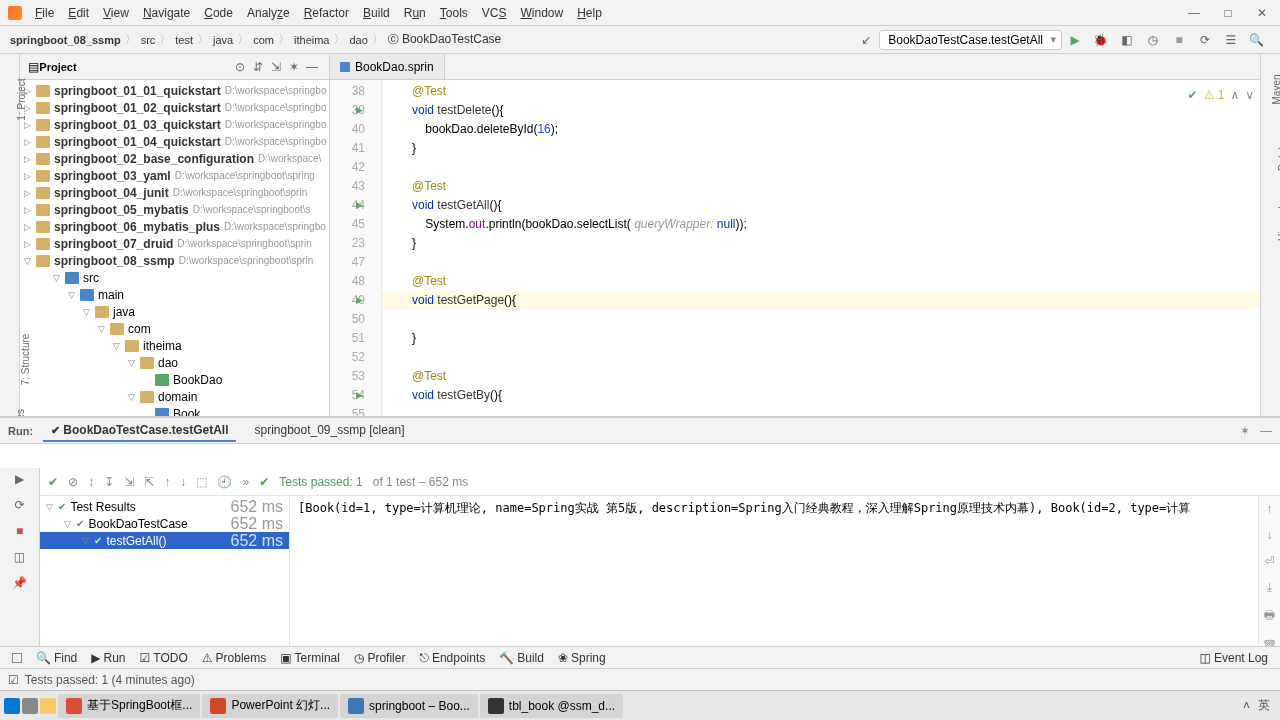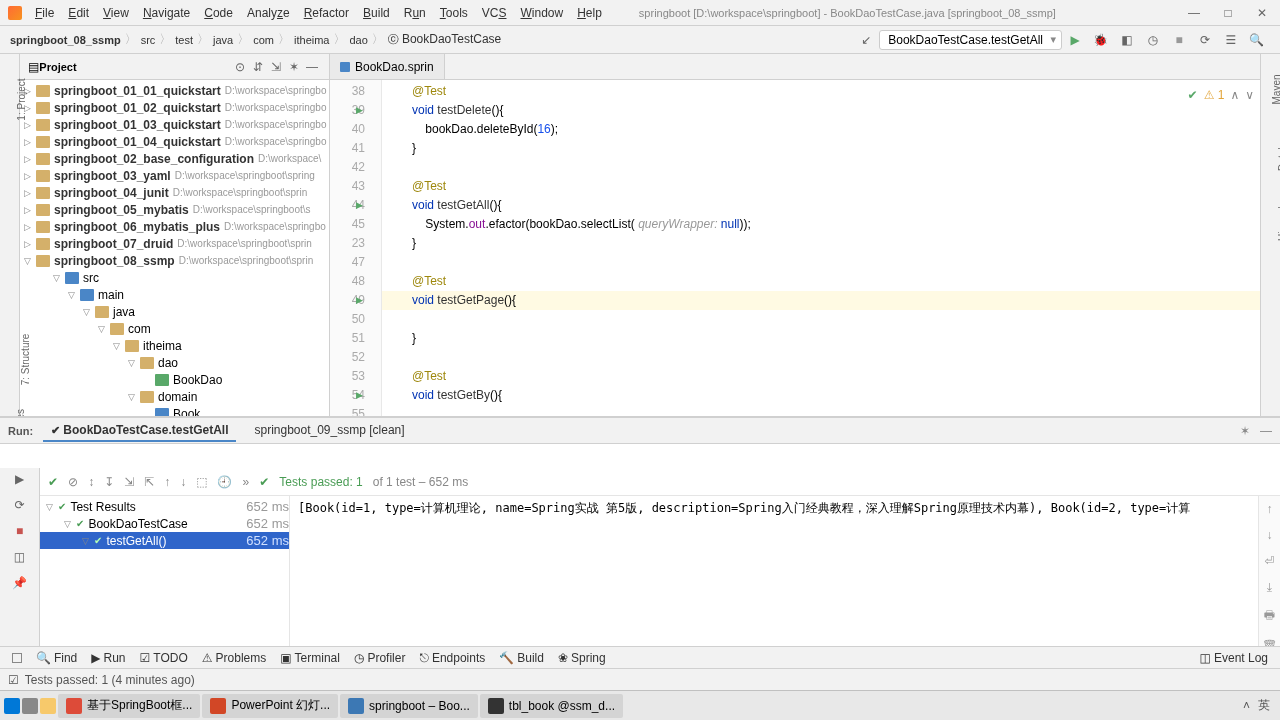--- a/index.html
+++ b/index.html
@@ -84,21 +84,21 @@
 .test-section { display: flex; flex-direction: column; flex: 1; }
 .test-toolbar { height: 28px; background: #fff; border-bottom: 1px solid #e5e5e5; display: flex; align-items: center; padding: 0 8px; gap: 10px; font-size: 11px; }
 .test-toolbar .pass-msg { color: #499c54; }
 .test-toolbar .tt-icon { color: #888; cursor: pointer; }
 .test-body { flex: 1; display: flex; overflow: hidden; }
 .test-tree { width: 250px; border-right: 1px solid #e5e5e5; font-size: 12px; padding-top: 2px; }
 .tt-row { display: flex; align-items: center; height: 17px; padding-left: 6px; cursor: pointer; }
 .tt-row.selected { background: #2f65ca; color: #fff; }
 .tt-check { color: #499c54; margin-right: 4px; font-size: 10px; }
 .tt-row.selected .tt-check { color: #b3ffb3; }
-.tt-time { margin-left: auto; margin-right: 0; color: #999; font-size: 13px; }
+.tt-time { margin-left: auto; margin-right: 6px; color: #999; font-size: 16px; }
 .tt-row.selected .tt-time { color: #d0e0ff; }
 .console { flex: 1; padding: 4px 8px; font-family: Consolas, monospace; font-size: 12px; white-space: nowrap; overflow: hidden; }
 .console-right-rail { width: 22px; border-left: 1px solid #e5e5e5; background: #fafafa; display: flex; flex-direction: column; align-items: center; padding-top: 6px; gap: 12px; color: #999; }
 
 
 .bottom-tools { height: 22px; background: #f2f2f2; border-top: 1px solid #d0d0d0; display: flex; align-items: center; padding: 0 6px; gap: 2px; font-size: 11px; }
 .bt-item { padding: 2px 6px; display: flex; align-items: center; gap: 3px; color: #333; cursor: pointer; }
 .bt-item .sq { width: 10px; height: 10px; border: 1px solid #888; }
 .bottom-tools .spacer { flex: 1; }
 .statusbar { height: 22px; background: #f2f2f2; border-top: 1px solid #d0d0d0; display: flex; align-items: center; padding: 0 8px; font-size: 11px; color: #555; }
@@ -121,21 +121,20 @@
   <span class="menu-item"><u>N</u>avigate</span>
   <span class="menu-item"><u>C</u>ode</span>
   <span class="menu-item">Analy<u>z</u>e</span>
   <span class="menu-item"><u>R</u>efactor</span>
   <span class="menu-item"><u>B</u>uild</span>
   <span class="menu-item">R<u>u</u>n</span>
   <span class="menu-item"><u>T</u>ools</span>
   <span class="menu-item">VC<u>S</u></span>
   <span class="menu-item"><u>W</u>indow</span>
   <span class="menu-item"><u>H</u>elp</span>
-  <span class="title-path">springboot [D:\workspace\springboot] - BookDaoTestCase.java [springboot_08_ssmp]</span>
   <div class="win-controls">
     <span class="win-btn">—</span>
     <span class="win-btn">□</span>
     <span class="win-btn">✕</span>
   </div>
 </div>
 
 <div class="toolbar">
   <span class="crumb crumb-bold">springboot_08_ssmp</span>
     <span class="crumb-sep">〉</span>
@@ -333,21 +332,21 @@
           <span>∨</span>
         </div>
         <div class="caret-line" style="top:211px"></div>
 <pre><span class="k-anno">@Test</span>
 <span class="k-kw">void</span> <span class="k-fname">testDelete</span><span>(){</span>
     <span>bookDao</span><span>.deleteById(</span><span class="k-num">16</span><span>);</span>
 <span>}</span>
 
 <span class="k-anno">@Test</span>
 <span class="k-kw">void</span> <span class="k-fname">testGetAll</span><span>(){</span>
-    <span>System.</span><span class="k-field">out</span><span>.efactor(</span><span>bookDao</span><span>.selectList(</span><span class="k-param"> queryWrapper: </span><span class="k-kw">null</span><span>));</span>
+    <span>System.</span><span class="k-field">out</span><span>.println(</span><span>bookDao</span><span>.selectList(</span><span class="k-param"> queryWrapper: </span><span class="k-kw">null</span><span>));</span>
 <span>}</span>
 
 <span class="k-anno">@Test</span>
 <span class="k-kw">void</span> <span class="k-fname">testGetPage</span><span>(){</span>
 
 <span>}</span>
 
 <span class="k-anno">@Test</span>
 <span class="k-kw">void</span> <span class="k-fname">testGetBy</span><span>(){</span></pre>
       </div>

